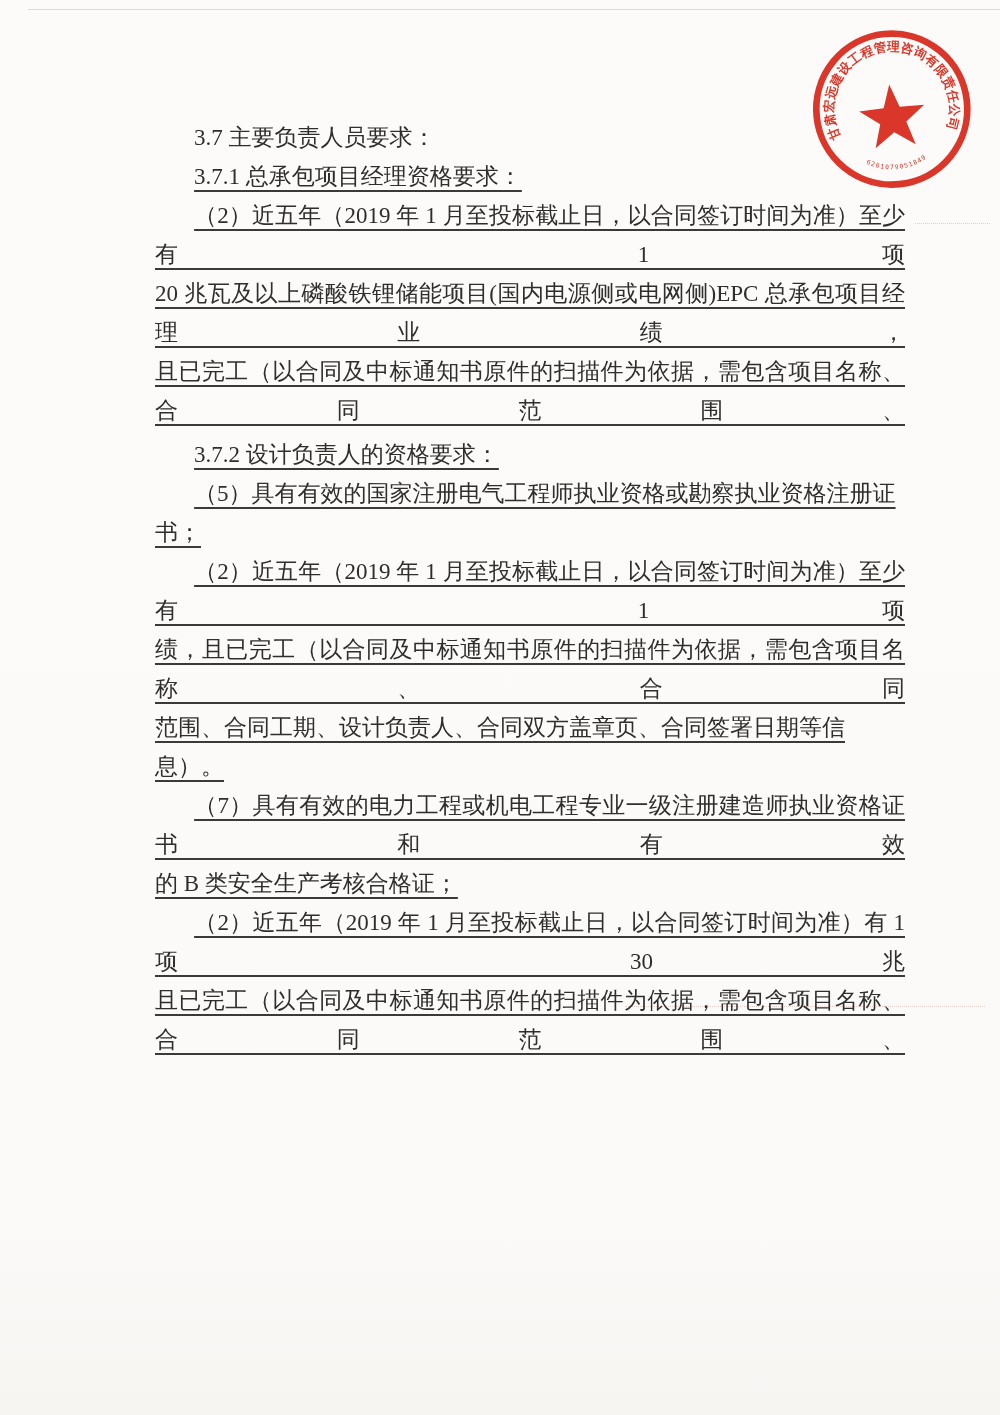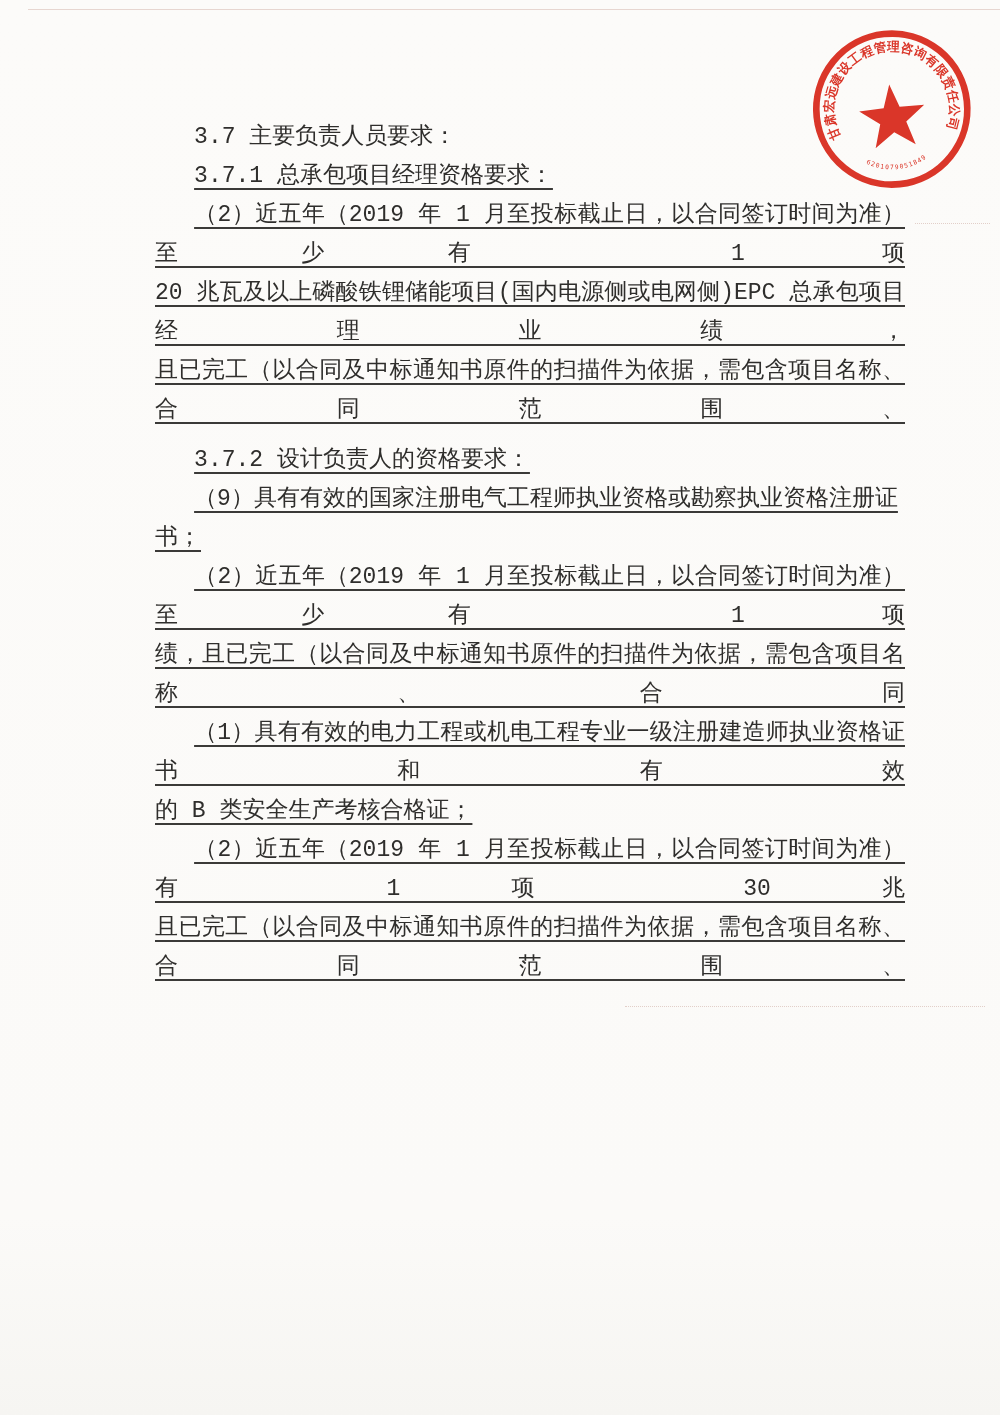--- a/index.html
+++ b/index.html
@@ -26,31 +26,30 @@
   #doc{
     position:absolute;inset:0;
     padding:118px 95px 0 155px;
     box-sizing:border-box;
   }
   .ln{
     margin:0;
     font-size:23px;
     line-height:39px;
     white-space:normal;
-    font-family:Liberation Mono, monospace;
   }
   .ind{text-indent:1.7em;}
   .j{text-align:justify;text-align-last:justify;}
   .u{
     text-decoration:underline;
     text-underline-offset:6px;
     text-decoration-thickness:1.8px;
     text-decoration-color:#3b3a38;
   }
-  .sub{margin-top:11px;}
+  .sub{margin-top:5px;}
   #seal{
     position:absolute;
     left:806px;top:20px;
     width:172px;height:182px;
     transform:rotate(-6deg);
     opacity:0.93;
   }
 </style>
 </head>
 <body>
@@ -76,23 +75,24 @@
     </text>
   </svg>
 
   <div id="doc">
     <p class="ln ind">3.7 主要负责人员要求：</p>
     <p class="ln ind u">3.7.1 总承包项目经理资格要求：</p>
     <p class="ln ind u j">（2）近五年（2019 年 1 月至投标截止日，以合同签订时间为准）至少有 1 项</p>
     <p class="ln u j">20 兆瓦及以上磷酸铁锂储能项目(国内电源侧或电网侧)EPC 总承包项目经理业绩，</p>
     <p class="ln u j">且已完工（以合同及中标通知书原件的扫描件为依据，需包含项目名称、合同范围、</p>
     <p class="ln ind u sub">3.7.2 设计负责人的资格要求：</p>
-    <p class="ln ind u">（9）具有有效的国家注册电气工程师执业资格或勘察执业资格注册证书；</p>
+    <p class="ln ind u">（5）具有有效的国家注册电气工程师执业资格或勘察执业资格注册证书；</p>
     <p class="ln ind u j">（2）近五年（2019 年 1 月至投标截止日，以合同签订时间为准）至少有 1 项</p>
     <p class="ln u j">绩，且已完工（以合同及中标通知书原件的扫描件为依据，需包含项目名称、合同</p>
-    <p class="ln ind u j">（1）具有有效的电力工程或机电工程专业一级注册建造师执业资格证书和有效</p>
+    <p class="ln u">范围、合同工期、设计负责人、合同双方盖章页、合同签署日期等信息）。</p>
+    <p class="ln ind u j">（7）具有有效的电力工程或机电工程专业一级注册建造师执业资格证书和有效</p>
     <p class="ln u">的 B 类安全生产考核合格证；</p>
     <p class="ln ind u j">（2）近五年（2019 年 1 月至投标截止日，以合同签订时间为准）有 1 项 30 兆</p>
     <p class="ln u j">且已完工（以合同及中标通知书原件的扫描件为依据，需包含项目名称、合同范围、</p>
 
   </div>
 
 </div>
 
 </body></html>

